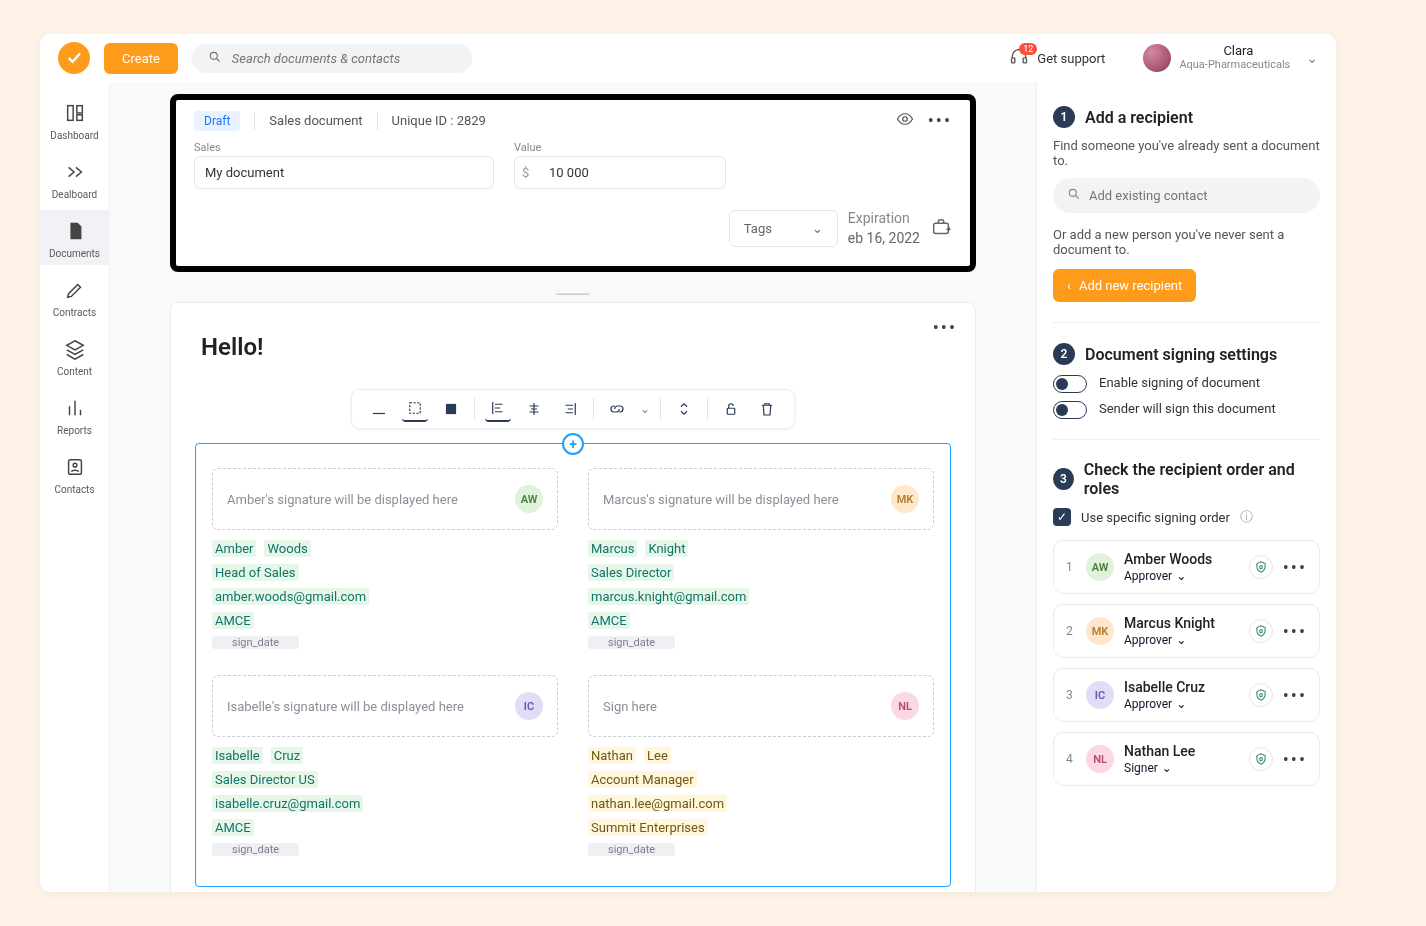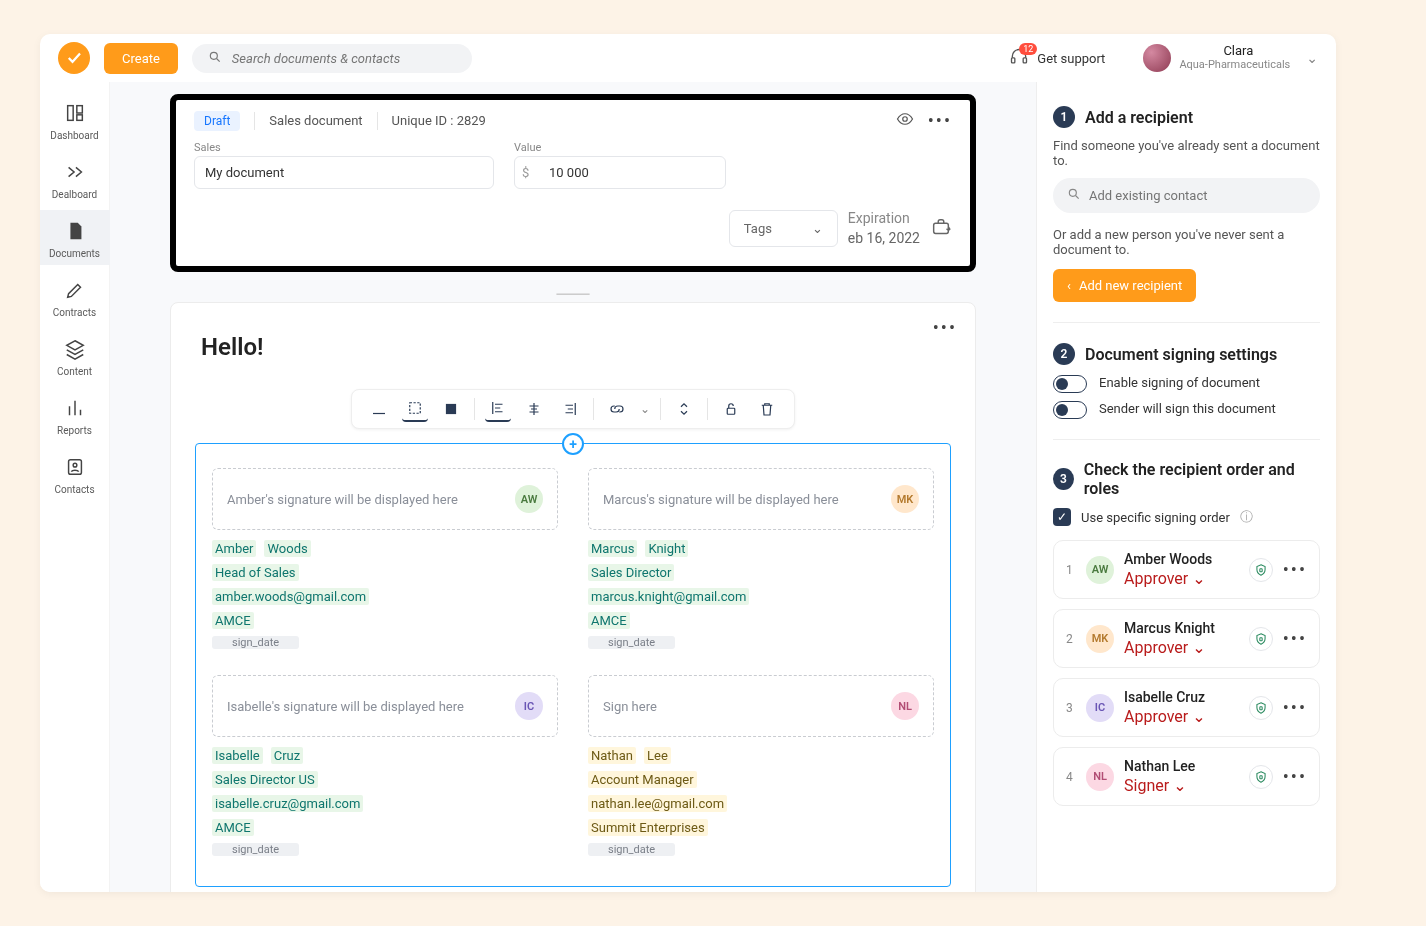--- a/index.html
+++ b/index.html
@@ -87,21 +87,21 @@
 .toggle-row{display:flex;gap:12px;font-size:13px;color:#333;margin:8px 0;}
 .tog{width:34px;height:18px;border:1.5px solid #2a3b55;border-radius:10px;position:relative;cursor:pointer;}
 .tog .k{width:12px;height:12px;background:#2a3b55;border-radius:50%;position:absolute;top:1.5px;}
 .tog.off .k{left:2px;}
 .chkrow{display:flex;align-items:center;gap:10px;font-size:13px;color:#333;margin:10px 0 14px;}
 .chk{width:18px;height:18px;border-radius:4px;background:#2a3b55;color:#fff;display:flex;align-items:center;justify-content:center;font-size:12px;}
 .rlist{display:flex;flex-direction:column;gap:10px;}
 .rcard{border:1px solid #ececec;border-radius:10px;padding:10px 12px;display:flex;align-items:center;gap:10px;}
 .rcard .num{font-size:12px;color:#888;width:10px;}
 .rcard .nm{font-size:14px;color:#222;font-weight:500;}
-.rcard .rl{font-size:16px;color:#b91c1c;display:flex;align-items:center;gap:4px;}
+.rcard .rl{font-size:12px;color:#0f172a;display:flex;align-items:center;gap:4px;}
 .rcard .col{display:flex;flex-direction:column;gap:2px;flex:1;}
 .lockic{width:24px;height:24px;border:1px solid #e4e6ea;border-radius:50%;display:flex;align-items:center;justify-content:center;color:#2a8a5f;font-size:12px;}
 .hr{height:1px;background:#eee;margin:20px 0;}
 input{outline:none;}
 </style>
 </head>
 <body>
 
 <div class="app">
   <div class="topbar">

